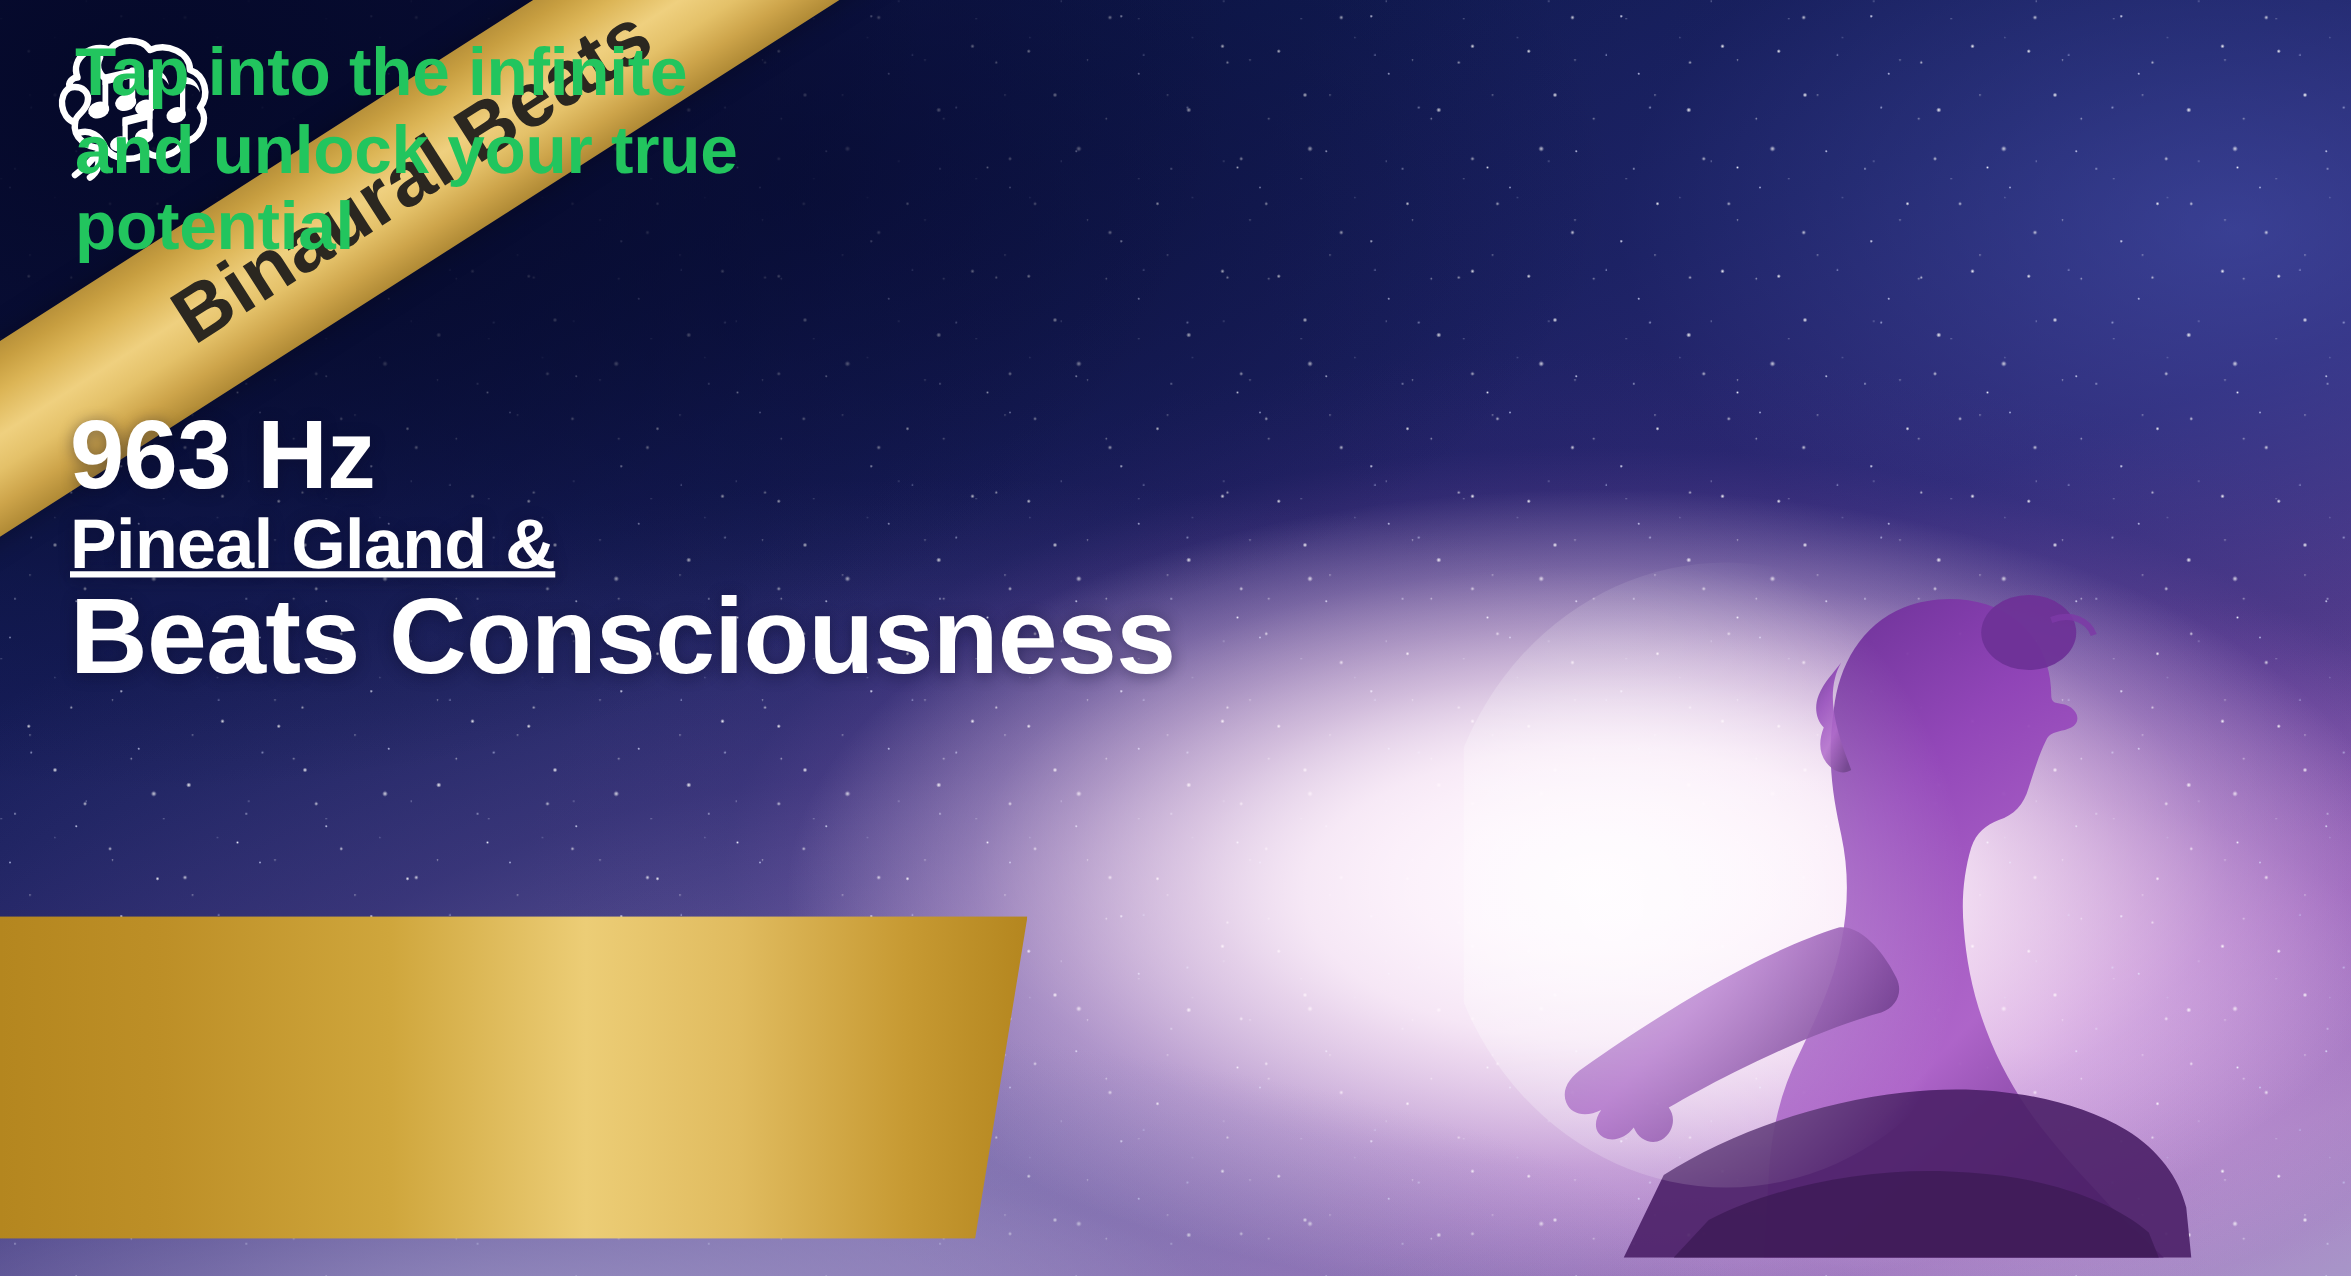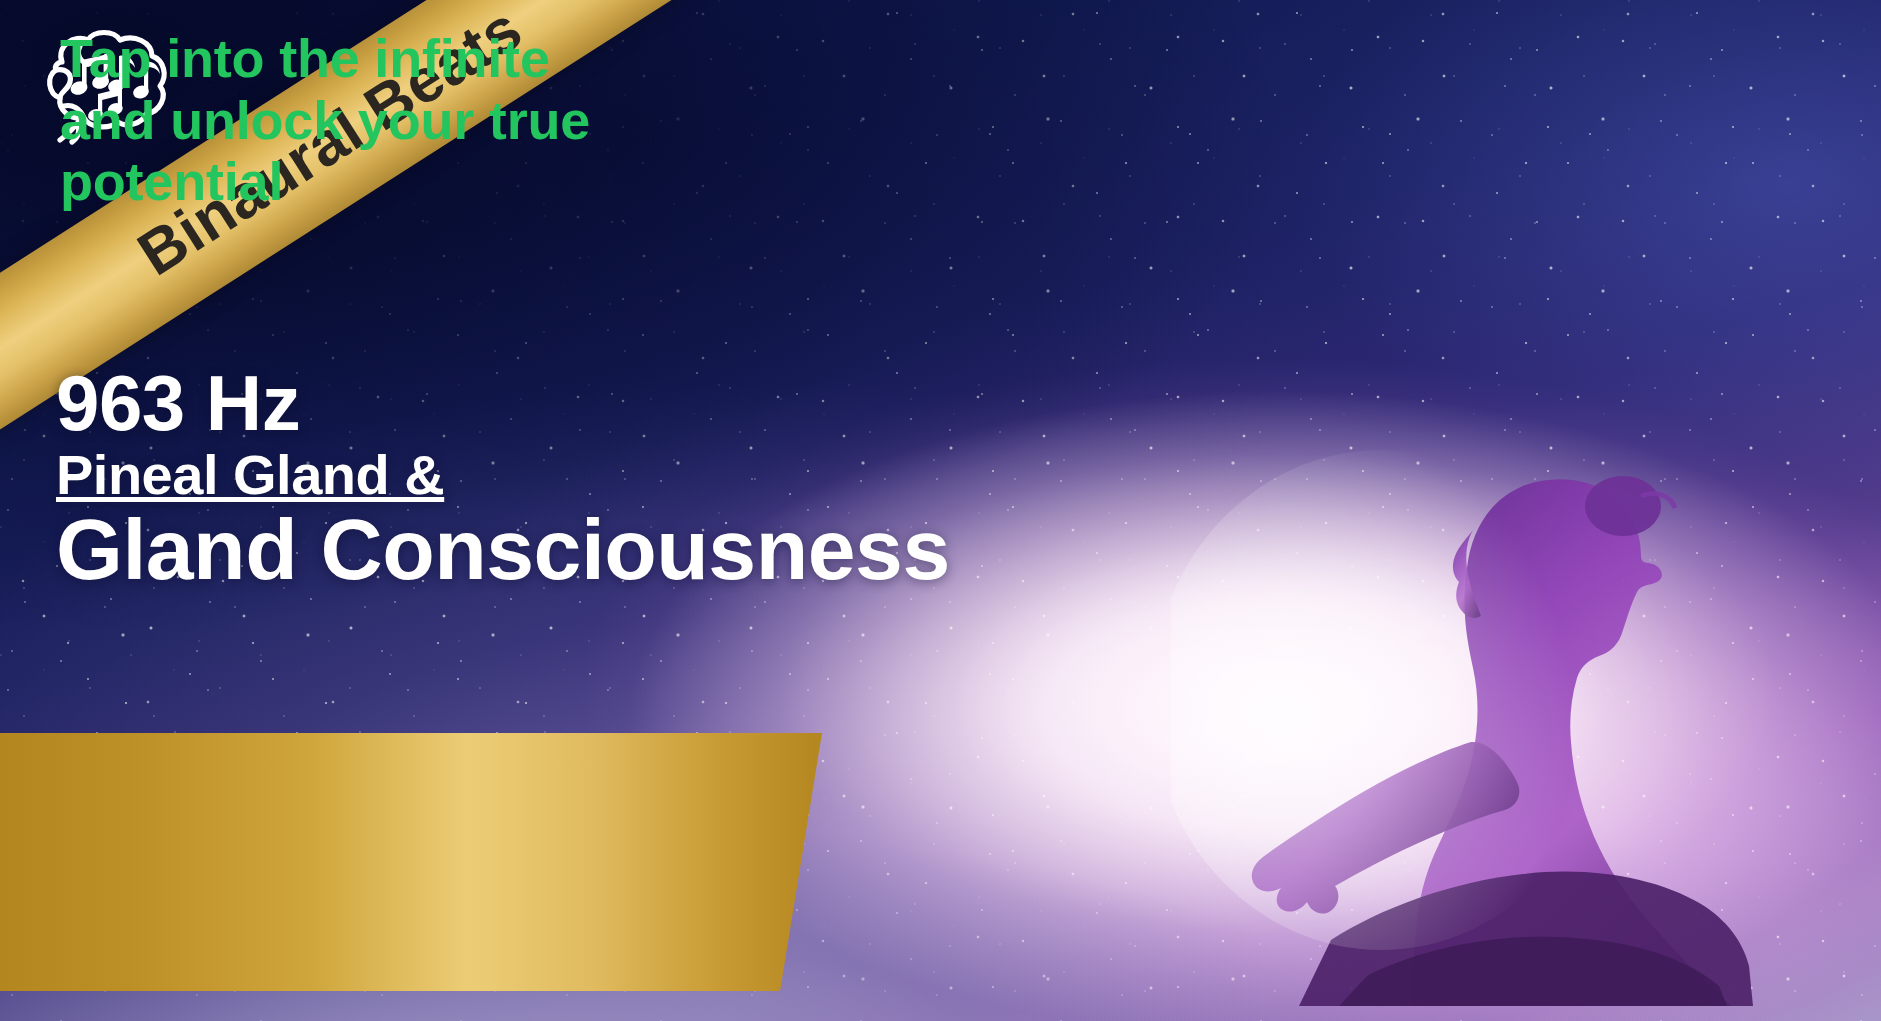--- a/index.html
+++ b/index.html
@@ -150,21 +150,21 @@
     position: absolute;
     left: 56px;
     top: 326px;
     width: 920px;
     color: #ffffff;
     font-weight: 700;
     line-height: 0.97;
     letter-spacing: -0.5px;
     text-shadow: 0 2px 12px rgba(10,10,40,0.45);
   }
-  .headline .l1 { font-size: 78px; display: block; margin-top: 40px; }
+  .headline .l1 { font-size: 78px; display: block; }
   .headline .l2 { font-size: 56px; display: block; margin-top: 6px; text-decoration: underline; }
   .headline .l3 { font-size: 86px; display: block; margin-top: 6px; }
 
   
   .subbanner {
     position: absolute;
     left: 0;
     top: 733px;
     width: 822px;
     height: 258px;
@@ -337,21 +337,21 @@
         <rect x="122" y="38" width="4.2" height="28" rx="1.5"></rect>
         <path d="M122 38 C 131 36, 137 42, 138 50 C 135 44, 129 42, 122 44 Z"></path>
         <ellipse cx="119" cy="68" rx="8" ry="6.2" transform="rotate(-18 119 68)"></ellipse>
       </g>
     </svg>
   </div>
 
   <div class="headline">
     <span class="l1">963 Hz</span>
     <span class="l2">Pineal Gland &amp;</span>
-    <span class="l3">Gland Consciousness</span>
+    <span class="l3">Beats Consciousness</span>
   </div>
 
   <div class="subbanner"></div>
   <div class="subbanner-text">
     <span>Tap into the infinite</span>
     <span>and unlock your true</span>
     <span>potential</span>
   </div>
 
 </div>

